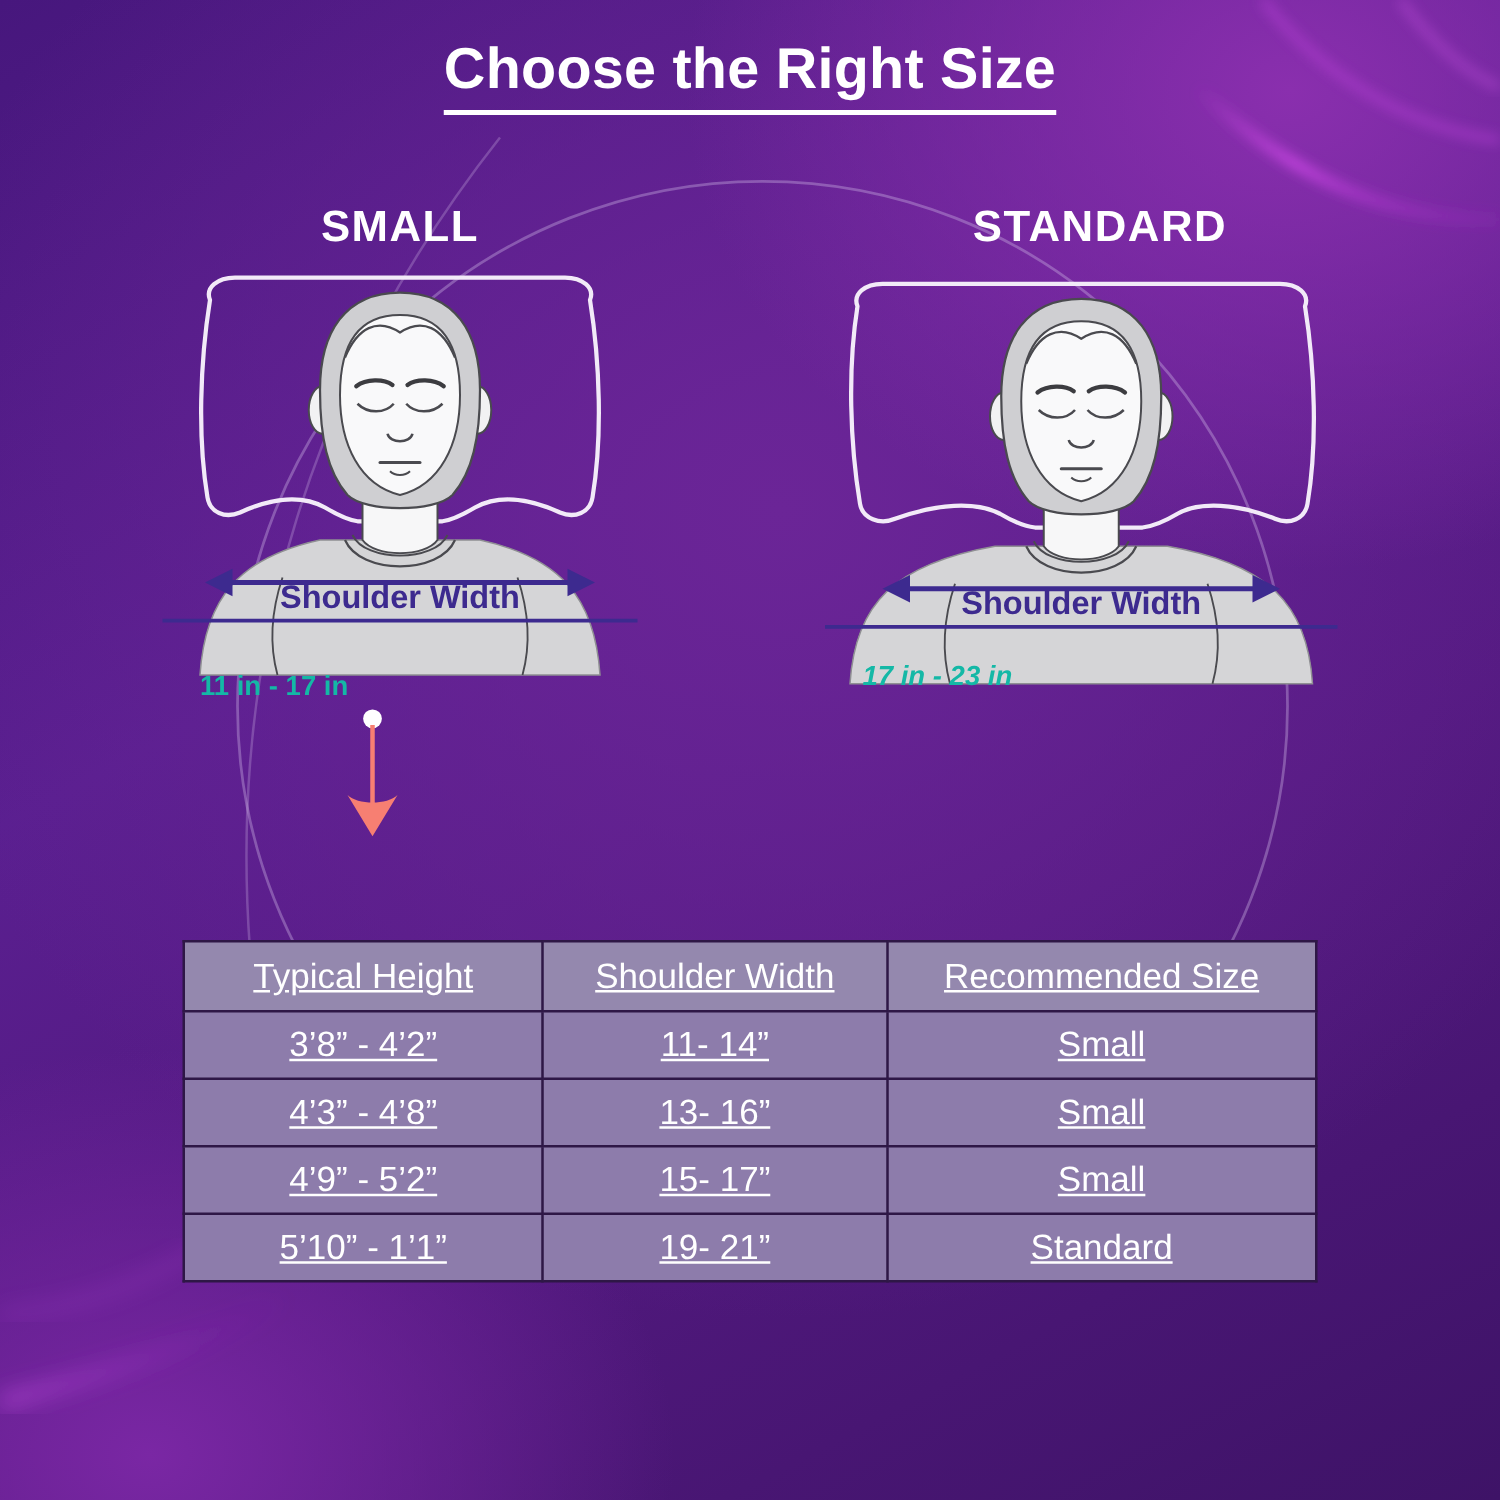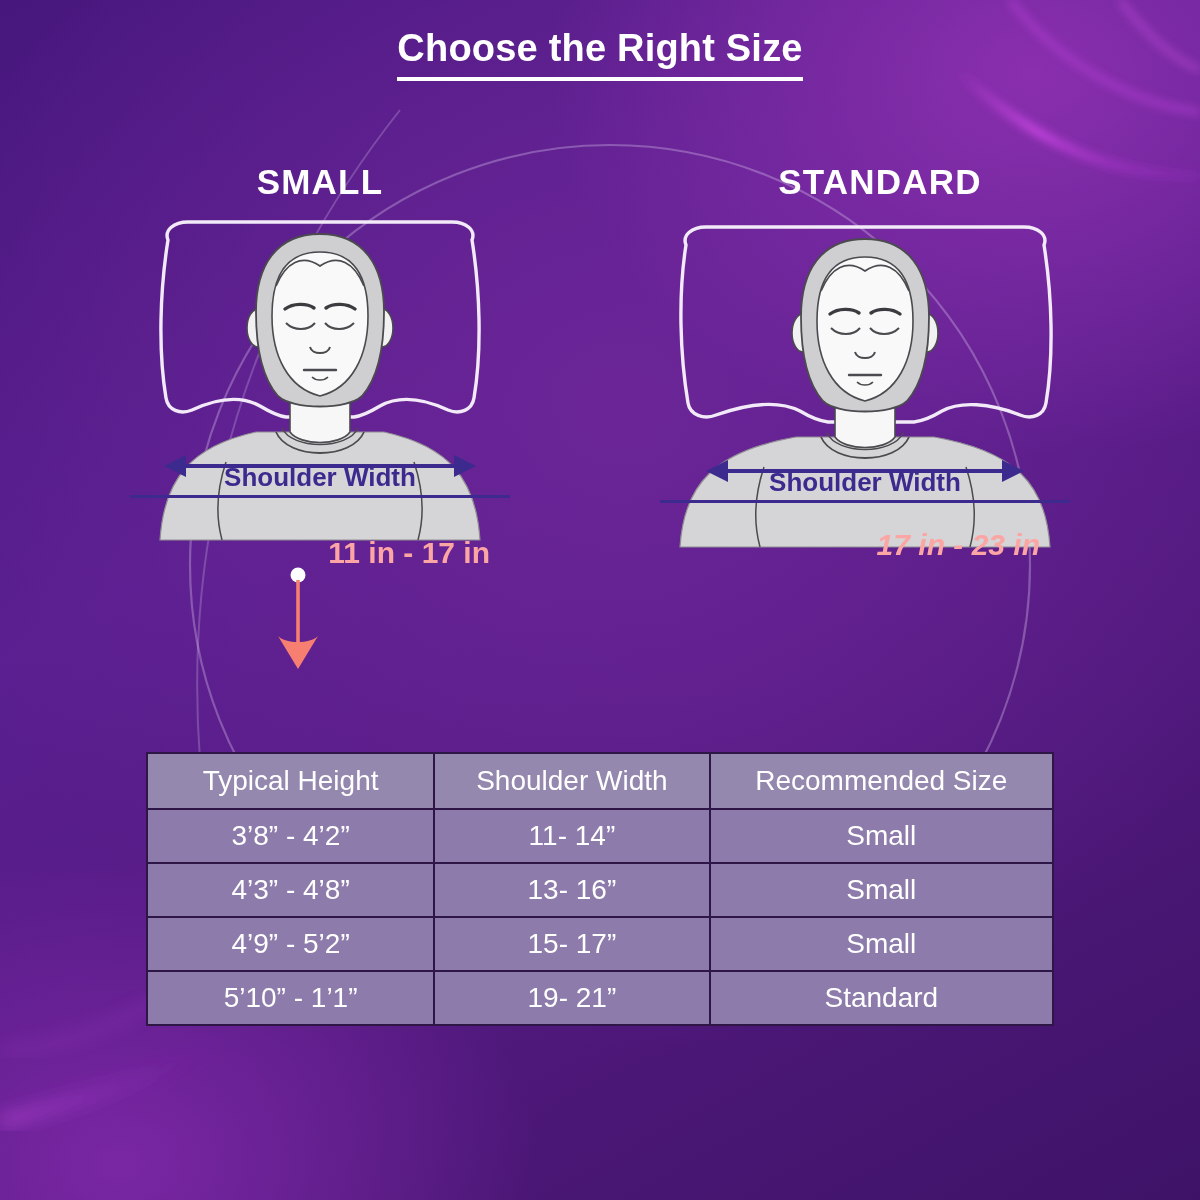--- a/index.html
+++ b/index.html
@@ -26,21 +26,21 @@
   }
   .bg-svg{ position:absolute; inset:0; }
   
   .title-wrap{
     position:absolute; left:0; top:27px; width:1200px;
     text-align:center;
   }
   .title{
     display:inline-block;
     color:#ffffff;
-    font-size:38px;
+    font-size:46px;
     font-weight:bold;
     letter-spacing:.2px;
     padding-bottom:7px;
     border-bottom:4px solid #ffffff;
   }
   
   .size-label{
     position:absolute;
     color:#ffffff;
     font-size:35px;
@@ -50,24 +50,24 @@
   }
   #label-small{ left:175px; top:162px; width:290px; }
   #label-standard{ left:720px; top:162px; width:320px; }
   
   .figure{ position:absolute; }
   #fig-small{ left:130px; top:210px; width:380px; height:360px; }
   #fig-standard{ left:660px; top:215px; width:410px; height:360px; }
   
   .dim-caption{
     position:absolute;
-    color:#fca5a5;
-    font-size:30px;
-    font-weight:bold;
-    text-align:right;
+    color:#14b8a6;
+    font-size:22px;
+    font-weight:bold;
+    text-align:left;
   }
   #dim-small{ left:160px; top:536px; width:330px; }
   #dim-standard{ left:690px; top:528px; width:350px;font-style:italic; }
   
   #callout-arrow{ position:absolute; left:268px; top:566px; width:60px; height:106px; }
   #callout-text{
     position:absolute; left:90px; top:671px; width:560px;
     color:#f77f72;
     font-size:38px;
     font-weight:bold;
@@ -82,20 +82,21 @@
   }
   #size-table td{
     border:2px solid #2e1746;
     background:#8d7cab;
     color:#ffffff;
     text-align:center;
     font-size:28px;
     font-weight:normal;
     height:54px;
     padding:0 6px;
+    text-decoration:underline;
   }
   #size-table tr.hdr td{
     background:#9488ae;
     height:56px;
     font-size:28px;
   }
   #size-table td.c0{ width:288px; }
   #size-table td.c1{ width:276px; }
   #size-table td.c2{ width:344px; }
 </style>

